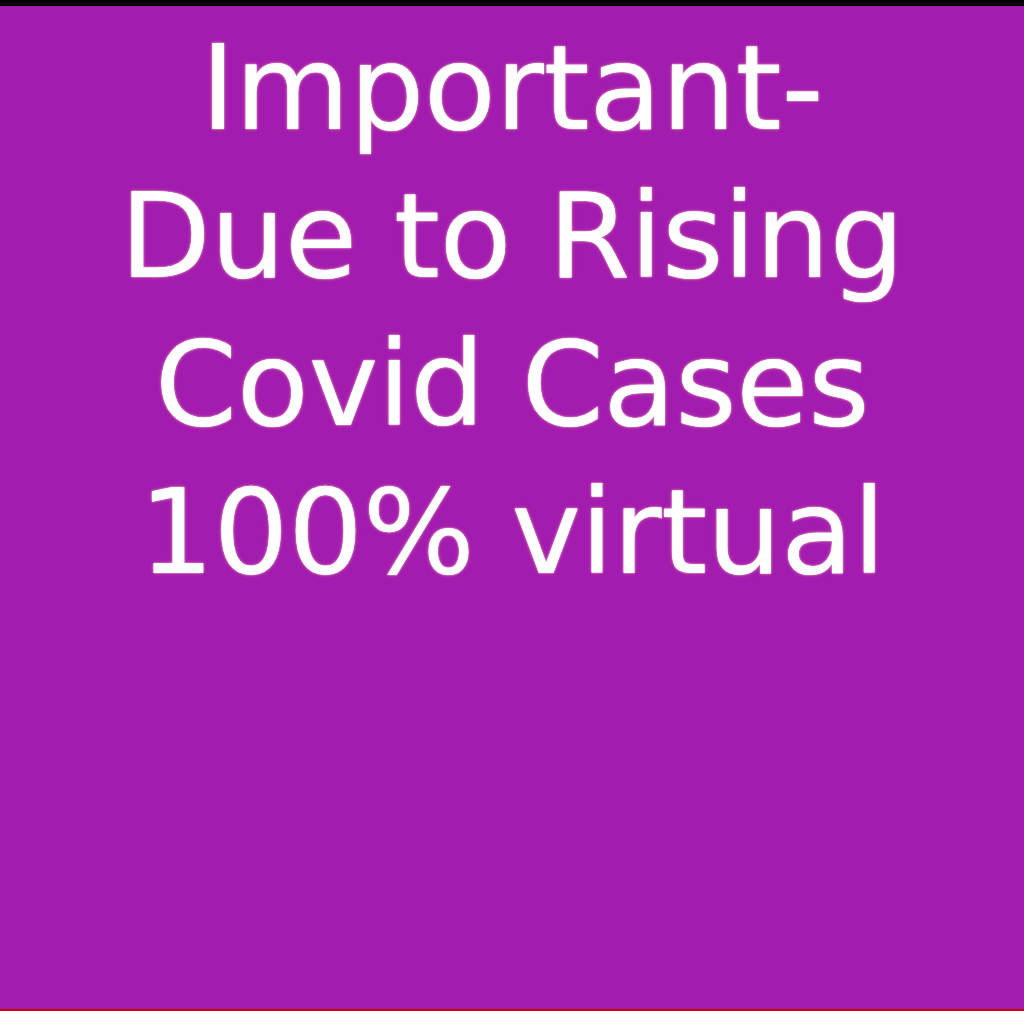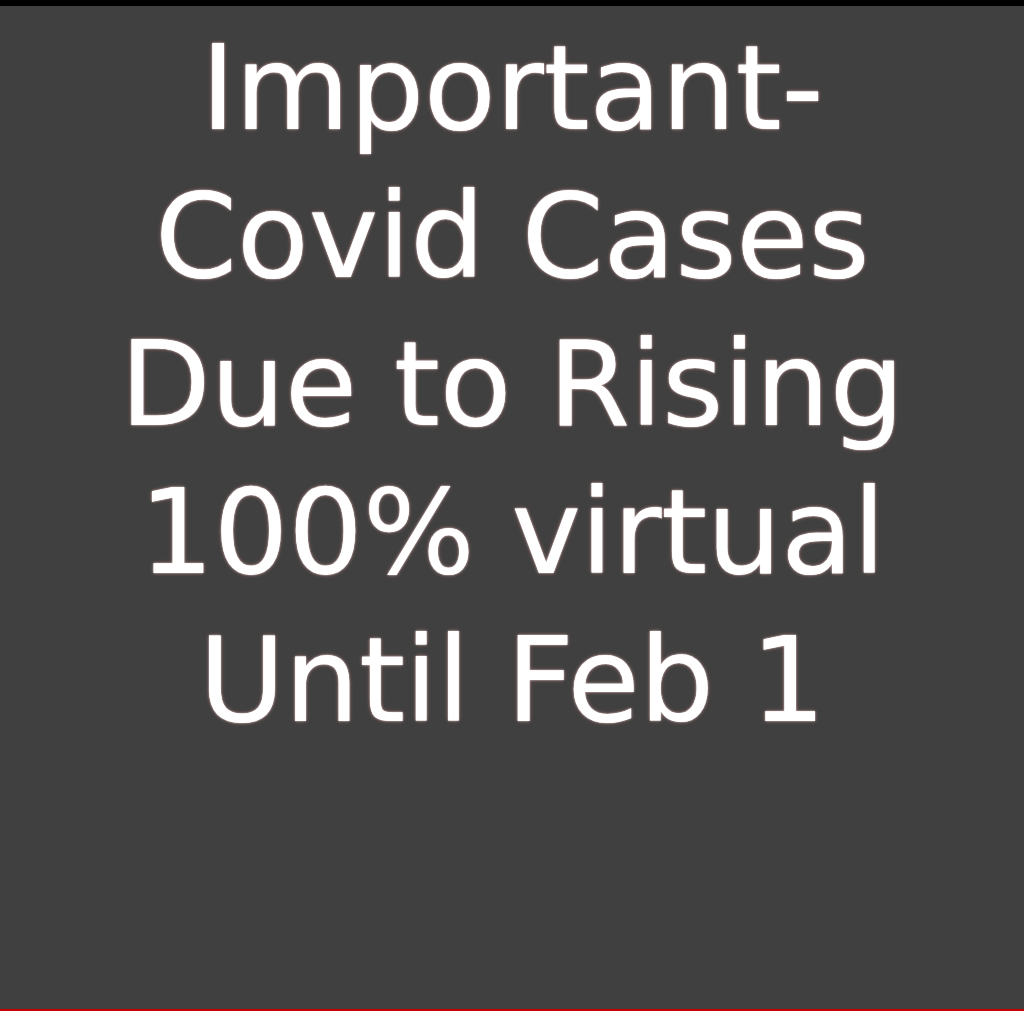--- a/index.html
+++ b/index.html
@@ -71,27 +71,26 @@
 
   
   .line.wide {
     font-size: 122px;
     letter-spacing: -1.5px;
   }
 </style>
 </head>
 <body>
 
-<div id="poster" style="background: #404040;">
+<div id="poster" style="background: #a21caf;">
 
   <div id="top-bar" style="background: rgb(0, 0, 0);"></div>
 
   <div id="message">
     <span class="line" style="color: rgb(255, 255, 255);">Important-</span>
+    <span class="line" style="color: rgb(255, 255, 255);">Due to Rising</span>
     <span class="line" style="color: rgb(255, 255, 255);">Covid Cases</span>
-    <span class="line" style="color: rgb(255, 255, 255);">Due to Rising</span>
     <span class="line" style="color: rgb(255, 255, 255);">100% virtual</span>
-    <span class="line" style="color: rgb(255, 255, 255);">Until Feb 1</span>
   </div>
 
   <div id="bottom-bar" style="background: rgb(199, 0, 0);"></div>
 
 </div>
 
 </body></html>

